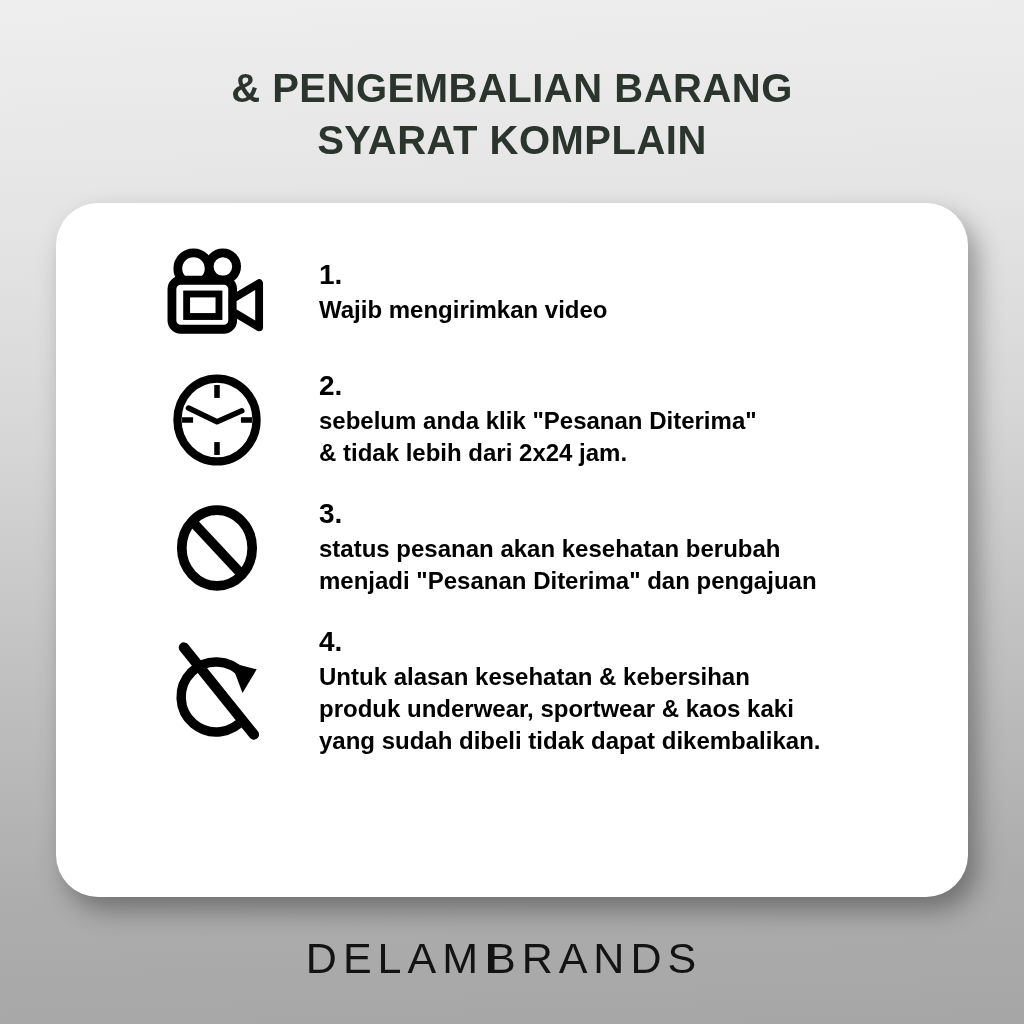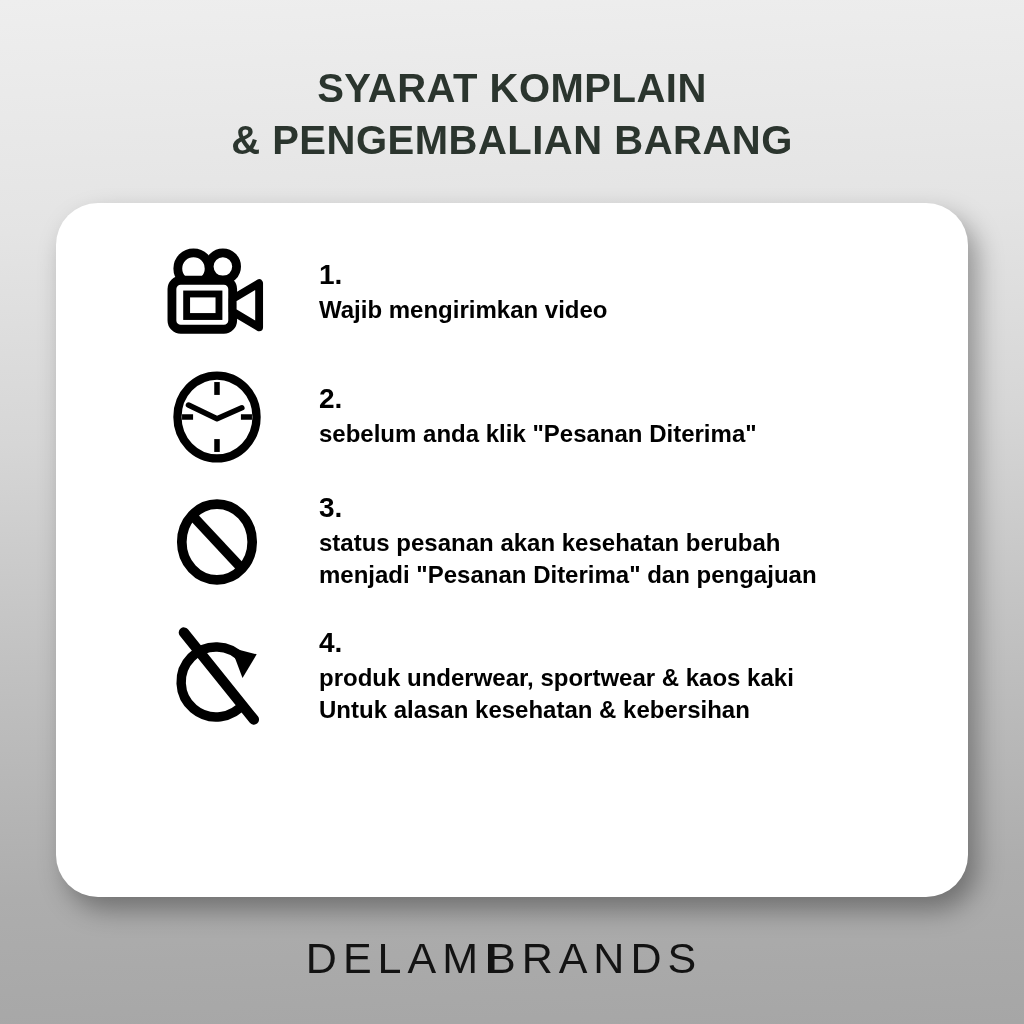--- a/index.html
+++ b/index.html
@@ -82,22 +82,22 @@
     margin-left:-15px;
   }
   svg{display:block;}
 </style>
 </head>
 <body>
 
 <div class="canvas">
 
   <div class="title">
+    <div>&amp; PENGEMBALIAN BARANG</div>
     <div>SYARAT KOMPLAIN</div>
-    <div>&amp; PENGEMBALIAN BARANG</div>
   </div>
 
   <div class="card">
 
     <div class="item">
       <div class="icon-col">
         <span>
           <svg width="108" height="96" viewBox="0 0 110 98" fill="none" stroke="#000" stroke-width="9">
             <circle cx="31" cy="24" r="16" fill="#fff"></circle>
             <circle cx="61" cy="22" r="14" fill="#fff"></circle>
@@ -122,20 +122,21 @@
             <line x1="50" y1="74" x2="50" y2="88" stroke-width="6"></line>
             <line x1="12" y1="50" x2="24" y2="50" stroke-width="6"></line>
             <line x1="76" y1="50" x2="88" y2="50" stroke-width="6"></line>
             <path d="M19 37 L50 52 L77 40" stroke-width="6" stroke-linecap="round" stroke-linejoin="round"></path>
           </svg>
         </span>
       </div>
       <div class="text-col">
         <div class="item-number">2.</div>
         <div class="line">sebelum anda klik "Pesanan Diterima"</div>
+        <div class="line">&amp; tidak lebih dari 2x24 jam.</div>
       </div>
     </div>
 
     <div class="item">
       <div class="icon-col">
         <span>
           <svg width="88" height="88" viewBox="0 0 100 100" fill="none" stroke="#000">
             <ellipse cx="50" cy="50" rx="40" ry="43" stroke-width="11"></ellipse>
             <line x1="23" y1="21" x2="78" y2="80" stroke-width="11"></line>
           </svg>
@@ -153,22 +154,23 @@
         <span>
           <svg width="104" height="112" viewBox="0 0 110 118" fill="none" stroke="#000">
             <path d="M84 86 A 37 37 0 1 1 82 40" stroke-width="10"></path>
             <polygon points="70,28 97,35 82,60" fill="#000" stroke="none"></polygon>
             <line x1="20" y1="12" x2="94" y2="104" stroke-width="11" stroke-linecap="round"></line>
           </svg>
         </span>
       </div>
       <div class="text-col">
         <div class="item-number">4.</div>
+        <div class="line">Untuk alasan kesehatan &amp; kebersihan</div>
         <div class="line">produk underwear, sportwear &amp; kaos kaki</div>
-        <div class="line">Untuk alasan kesehatan &amp; kebersihan</div>
+        <div class="line">yang sudah dibeli tidak dapat dikembalikan.</div>
       </div>
     </div>
 
   </div>
 
   <div class="logo">
     <span class="logo-left">DELAMI</span><span class="logo-right">BRANDS</span>
   </div>
 
 </div>

